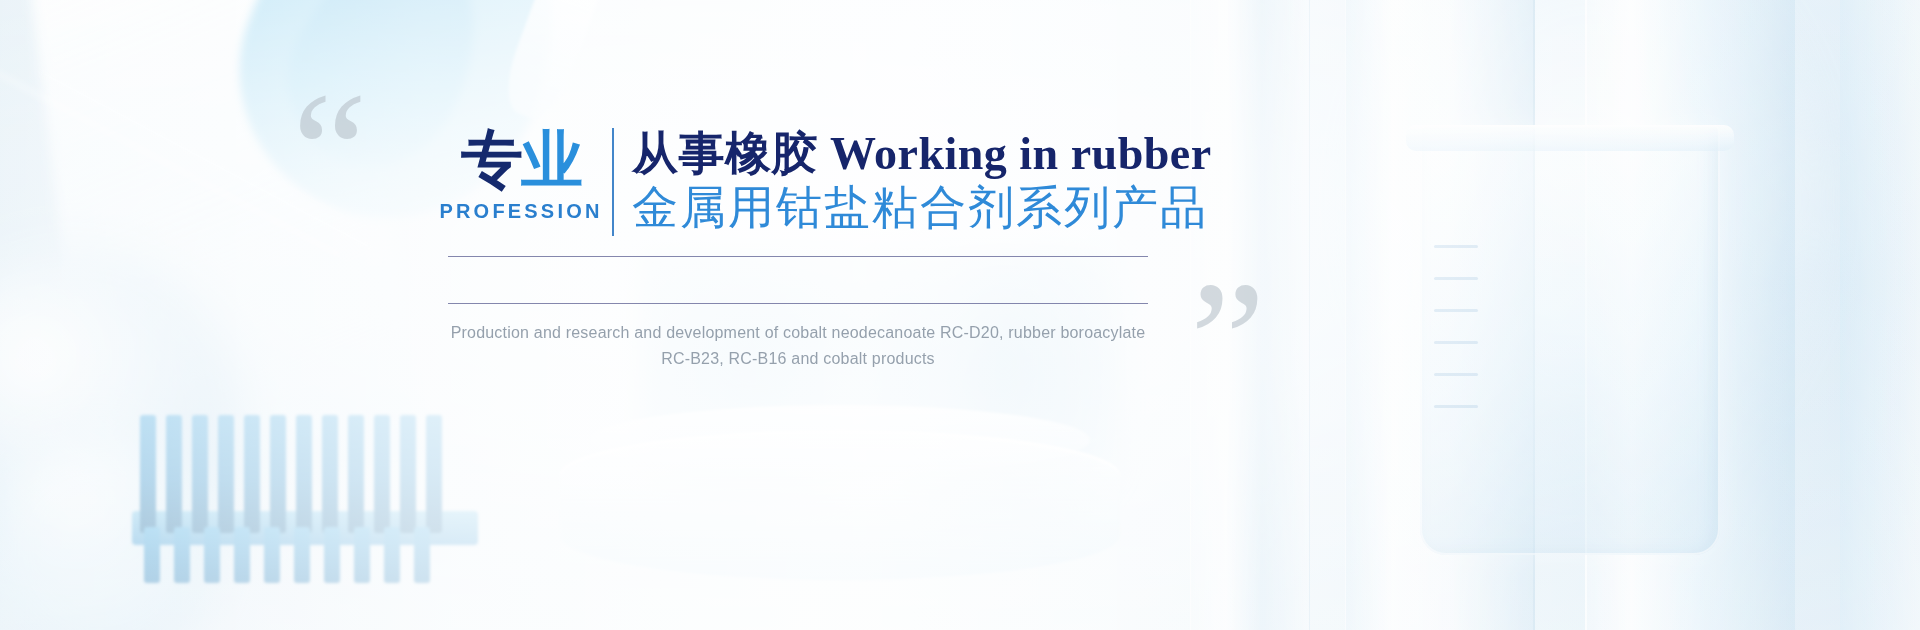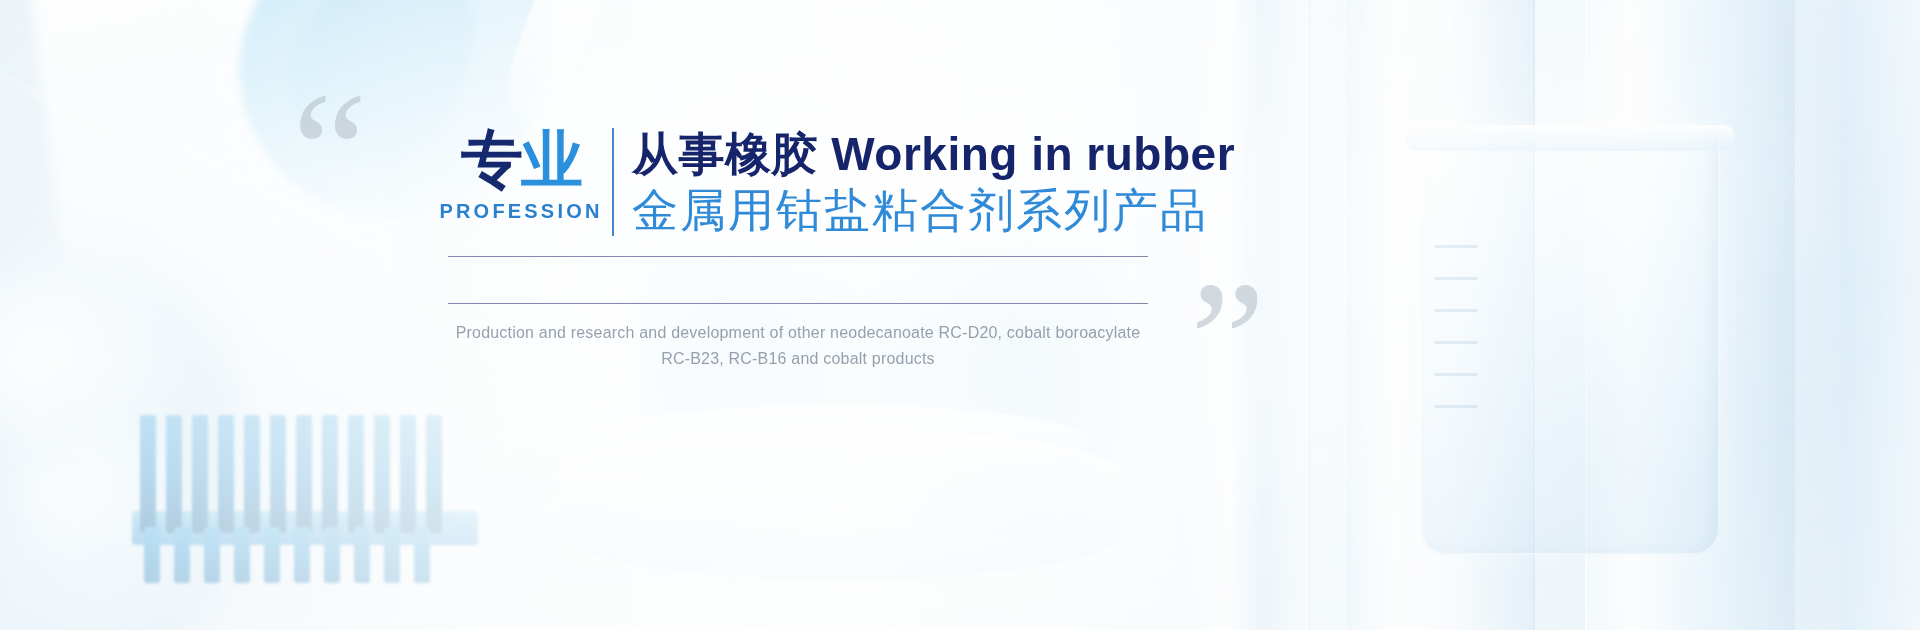--- a/index.html
+++ b/index.html
@@ -192,26 +192,26 @@
 
   .vrule{
     position:absolute; left:612px; top:128px;
     width:2px; height:108px;
     background:#2f79c4; opacity:.9;
   }
 
   
   .headlines{ position:absolute; left:632px; top:126px; }
   .h-line1{
-    font-family:Liberation Sans, sans-serif;
+    font-family:Liberation Serif, serif;
     font-weight:bold; font-size:46px; line-height:56px;
     color:#16256b; white-space:nowrap; letter-spacing:.5px;
   }
   .h-line2{
-    font-family:Liberation Serif, serif;
+    font-family:Liberation Mono, monospace;
     font-weight:normal; font-size:46px; line-height:58px;
     color:#2f8ad8; white-space:nowrap; letter-spacing:2px;
   }
 
   
   .rule{
     position:absolute; left:448px; width:700px; height:1px;
     background:#5c5f92; opacity:.75;
   }
   .rule-top{    top:256px; }
@@ -321,18 +321,18 @@
 
     <div class="headlines">
       <div class="h-line1">从事橡胶 Working in rubber</div>
       <div class="h-line2">金属用钴盐粘合剂系列产品</div>
     </div>
 
     <div class="rule rule-top"></div>
     <div class="rule rule-bottom"></div>
 
     <div class="caption">
-      <div>Production and research and development of other neodecanoate RC-D20, cobalt boroacylate</div>
+      <div>Production and research and development of cobalt neodecanoate RC-D20, rubber boroacylate</div>
       <div>RC-B23, RC-B16 and cobalt products</div>
     </div>
 
   </div>
 </div>
 
 </body></html>

